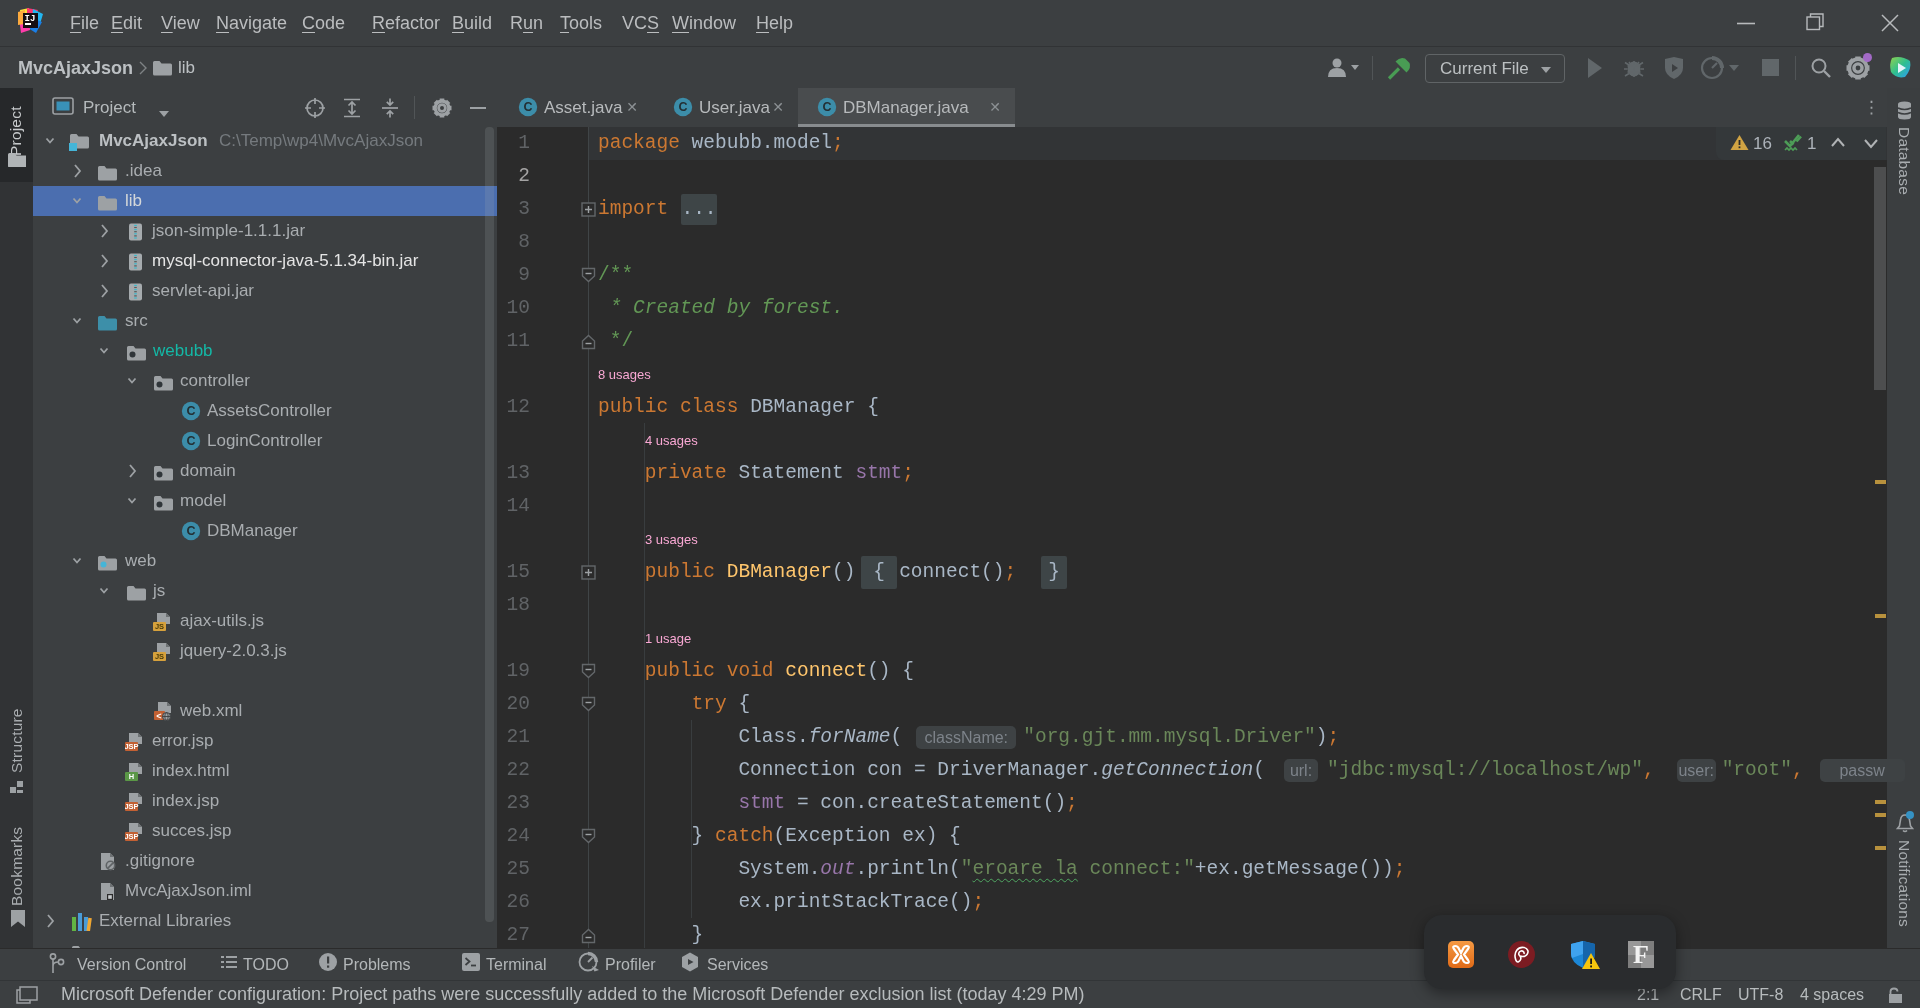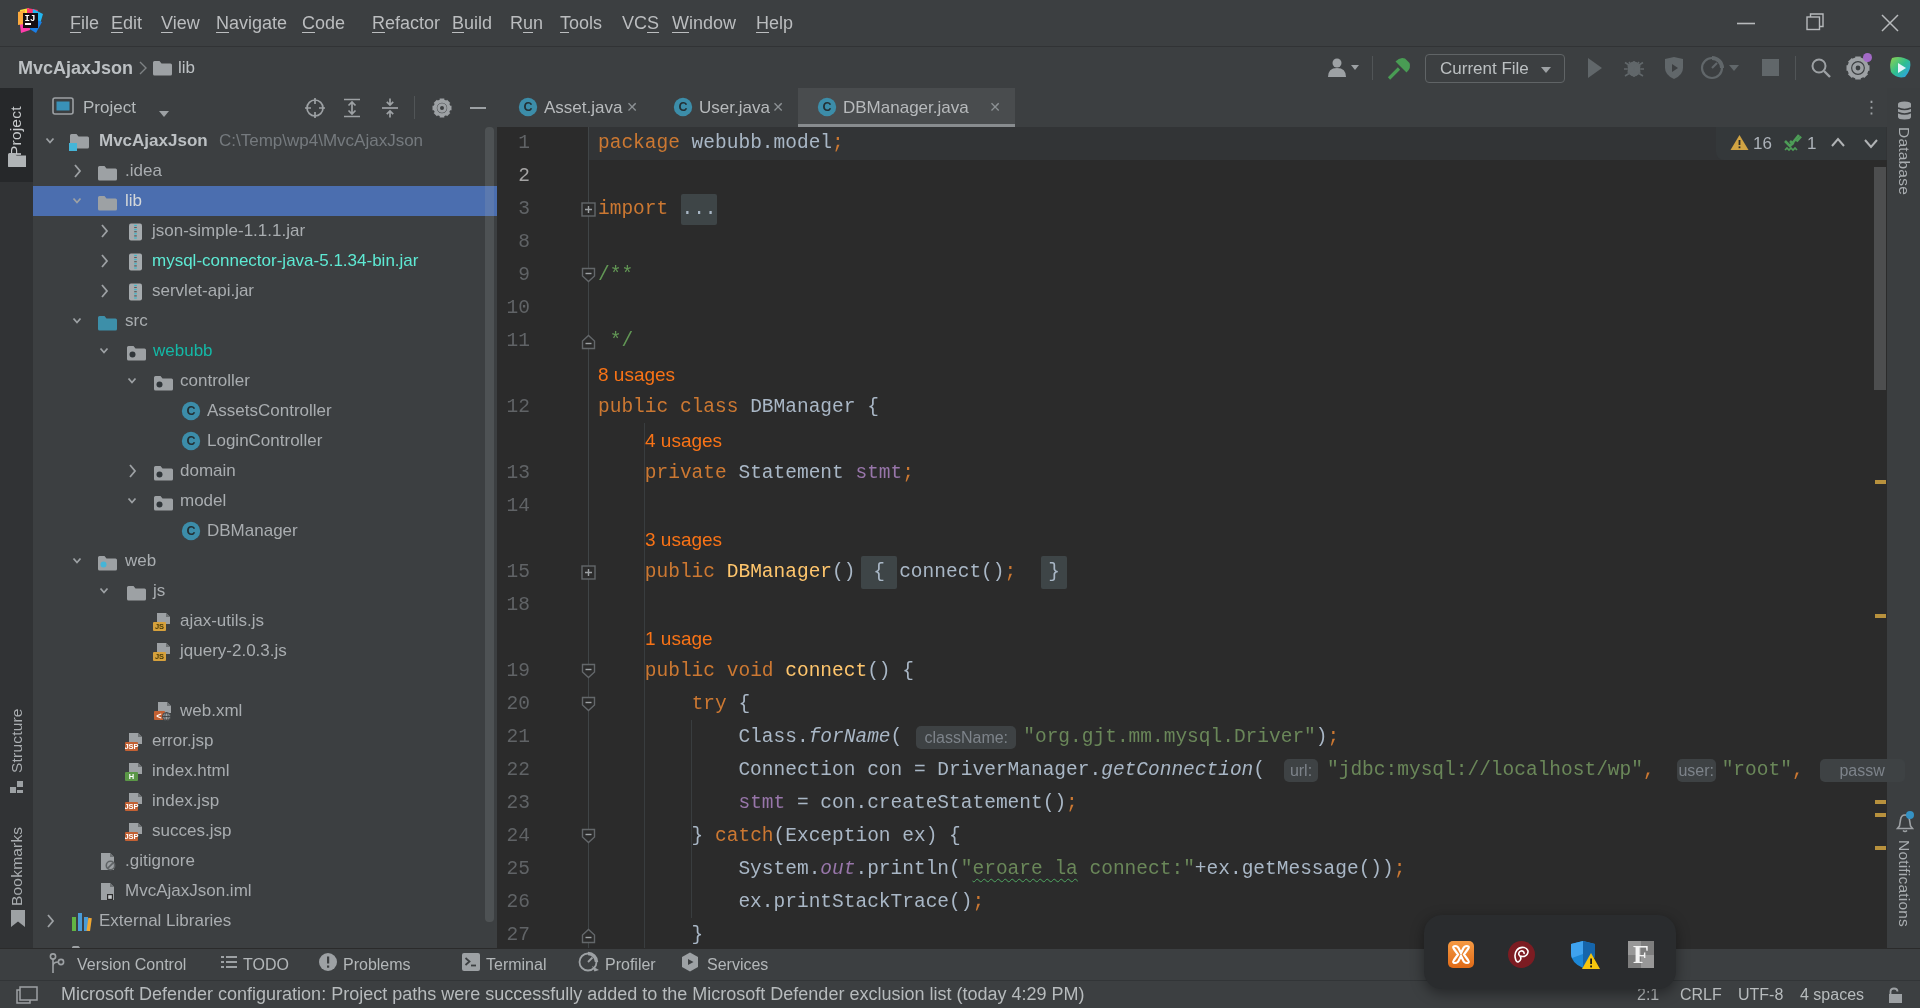--- a/index.html
+++ b/index.html
@@ -33,21 +33,21 @@
 .tabx{color:#8c9194;font-size:14px}
 #gutline{position:absolute;left:91px;top:39px;width:1px;height:821px;background:#404547}
 .lnum{position:absolute;width:33px;text-align:right;font-family:"Liberation Mono",monospace;font-size:19.5px;line-height:33px;color:#606366}
 .crow{position:absolute;left:92px;width:1298px;height:33px;font-family:"Liberation Mono",monospace;font-size:19.5px;line-height:33px;white-space:pre;color:#a9b7c6}
 .crow>span{vertical-align:top}
 .code-pad{padding-left:9px}
 .kw{color:#cc7832}
 .st{color:#6a8759}
 .cm{color:#629755}
 .fld{color:#9876aa}
-.usg{position:absolute;font-family:"Liberation Sans",sans-serif;font-size:19px;color:#f97316;line-height:33px}
+.usg{position:absolute;font-family:"Liberation Sans",sans-serif;font-size:13px;color:#f9a8d4;line-height:33px}
 .hint{display:inline-block;height:23px;margin-top:5px;background:#3e4244;border-radius:5px;color:#7d838a;font-family:"Liberation Sans",sans-serif;font-size:16px;line-height:23px;text-align:center;vertical-align:top}
 .iguide{position:absolute;width:1px;background:#393d3f}
 .fmark{position:absolute;left:84px;width:15px;height:15px}
 
 #btoolbar{left:0;top:948px;width:1920px;height:32px;background:#3c3f41;border-top:1px solid #2b2b2b}
 .bitem{position:absolute;top:0;height:32px;line-height:32px;font-size:16px;color:#b3b7b9}
 #statusbar{left:0;top:980px;width:1920px;height:28px;background:#3c3f41;border-top:1px solid #323537}
 .sbtext{position:absolute;top:0;height:28px;line-height:27px;font-size:16px;color:#b7bbbd}
 
 #fpanel{left:1424px;top:915px;width:252px;height:74px;background:#2a2c2e;border-radius:18px;box-shadow:0 4px 14px rgba(0,0,0,.4)}
@@ -281,21 +281,21 @@
 <span class="ticon" style="left:93px"><svg style="" width="18" height="18" viewBox="0 0 18 18">
             <rect x="3" y="0.5" width="13" height="17" rx="2" fill="#a6abae"></rect>
             <rect x="8.2" y="1.8" width="2.6" height="1.2" fill="#39b8cc"></rect>
             <rect x="8.2" y="3.9" width="2.6" height="1.2" fill="#585c5e"></rect>
             <rect x="8.2" y="6.0" width="2.6" height="1.2" fill="#39b8cc"></rect>
             <rect x="8.2" y="8.1" width="2.6" height="1.2" fill="#585c5e"></rect>
             <rect x="8.2" y="10.2" width="2.6" height="1.2" fill="#39b8cc"></rect>
             <rect x="8.2" y="12.3" width="2.6" height="1.2" fill="#585c5e"></rect>
             <rect x="8.2" y="14.4" width="2.6" height="1.2" fill="#39b8cc"></rect>
           </svg></span>
-<span class="lbl" style="left:119px;color:#5eead4">mysql-connector-java-5.1.34-bin.jar</span>
+<span class="lbl" style="left:119px;color:#e5e5e5">mysql-connector-java-5.1.34-bin.jar</span>
 </div>
 <div class="trow" style="top:150px">
 <span class="chev" style="left:65px"><svg style="" width="12" height="30" viewBox="0 0 12 30">
             <path d="M4 9 L9 15 L4 21" stroke="#9da1a4" stroke-width="1.8" fill="none"></path>
           </svg></span>
 <span class="ticon" style="left:93px"><svg style="" width="18" height="18" viewBox="0 0 18 18">
             <rect x="3" y="0.5" width="13" height="17" rx="2" fill="#a6abae"></rect>
             <rect x="8.2" y="1.8" width="2.6" height="1.2" fill="#39b8cc"></rect>
             <rect x="8.2" y="3.9" width="2.6" height="1.2" fill="#585c5e"></rect>
             <rect x="8.2" y="6.0" width="2.6" height="1.2" fill="#39b8cc"></rect>
@@ -553,20 +553,21 @@
 <div class="lnum" style="left:0;top:39px;color:#606366">1</div>
 <div class="crow" style="top:39px"><span class="code-pad"></span><span class="kw">package</span><span> webubb.model</span><span class="kw">;</span></div>
 <div class="lnum" style="left:0;top:72px;color:#a4a3a3">2</div>
 <div class="lnum" style="left:0;top:105px;color:#606366">3</div>
 <div class="crow" style="top:105px"><span class="code-pad"></span><span class="kw">import</span><span> </span></div>
 <div class="abs" style="left:184px;top:106px;width:36px;height:31px;background:#3e4547;border-radius:2px;font-family:'Liberation Mono',monospace;font-size:19.5px;line-height:31px;color:#a9b7c6;text-align:center">...</div>
 <div class="lnum" style="left:0;top:138px;color:#606366">8</div>
 <div class="lnum" style="left:0;top:171px;color:#606366">9</div>
 <div class="crow" style="top:171px"><span class="code-pad"></span><span class="cm">/**</span></div>
 <div class="lnum" style="left:0;top:204px;color:#606366">10</div>
+<div class="crow" style="top:204px"><span class="code-pad"></span><span class="cm" style="font-style:italic"> * Created by forest.</span></div>
 <div class="lnum" style="left:0;top:237px;color:#606366">11</div>
 <div class="crow" style="top:237px"><span class="code-pad"></span><span class="cm"> */</span></div>
 <div class="usg" style="left:101px;top:270px">8 usages</div>
 <div class="lnum" style="left:0;top:303px;color:#606366">12</div>
 <div class="crow" style="top:303px"><span class="code-pad"></span><span class="kw">public class</span><span> DBManager {</span></div>
 <div class="usg" style="left:148px;top:336px">4 usages</div>
 <div class="lnum" style="left:0;top:369px;color:#606366">13</div>
 <div class="crow" style="top:369px"><span class="code-pad"></span><span>    </span><span class="kw">private</span><span> Statement </span><span class="fld">stmt</span><span class="kw">;</span></div>
 <div class="lnum" style="left:0;top:402px;color:#606366">14</div>
 <div class="usg" style="left:148px;top:435px">3 usages</div>

